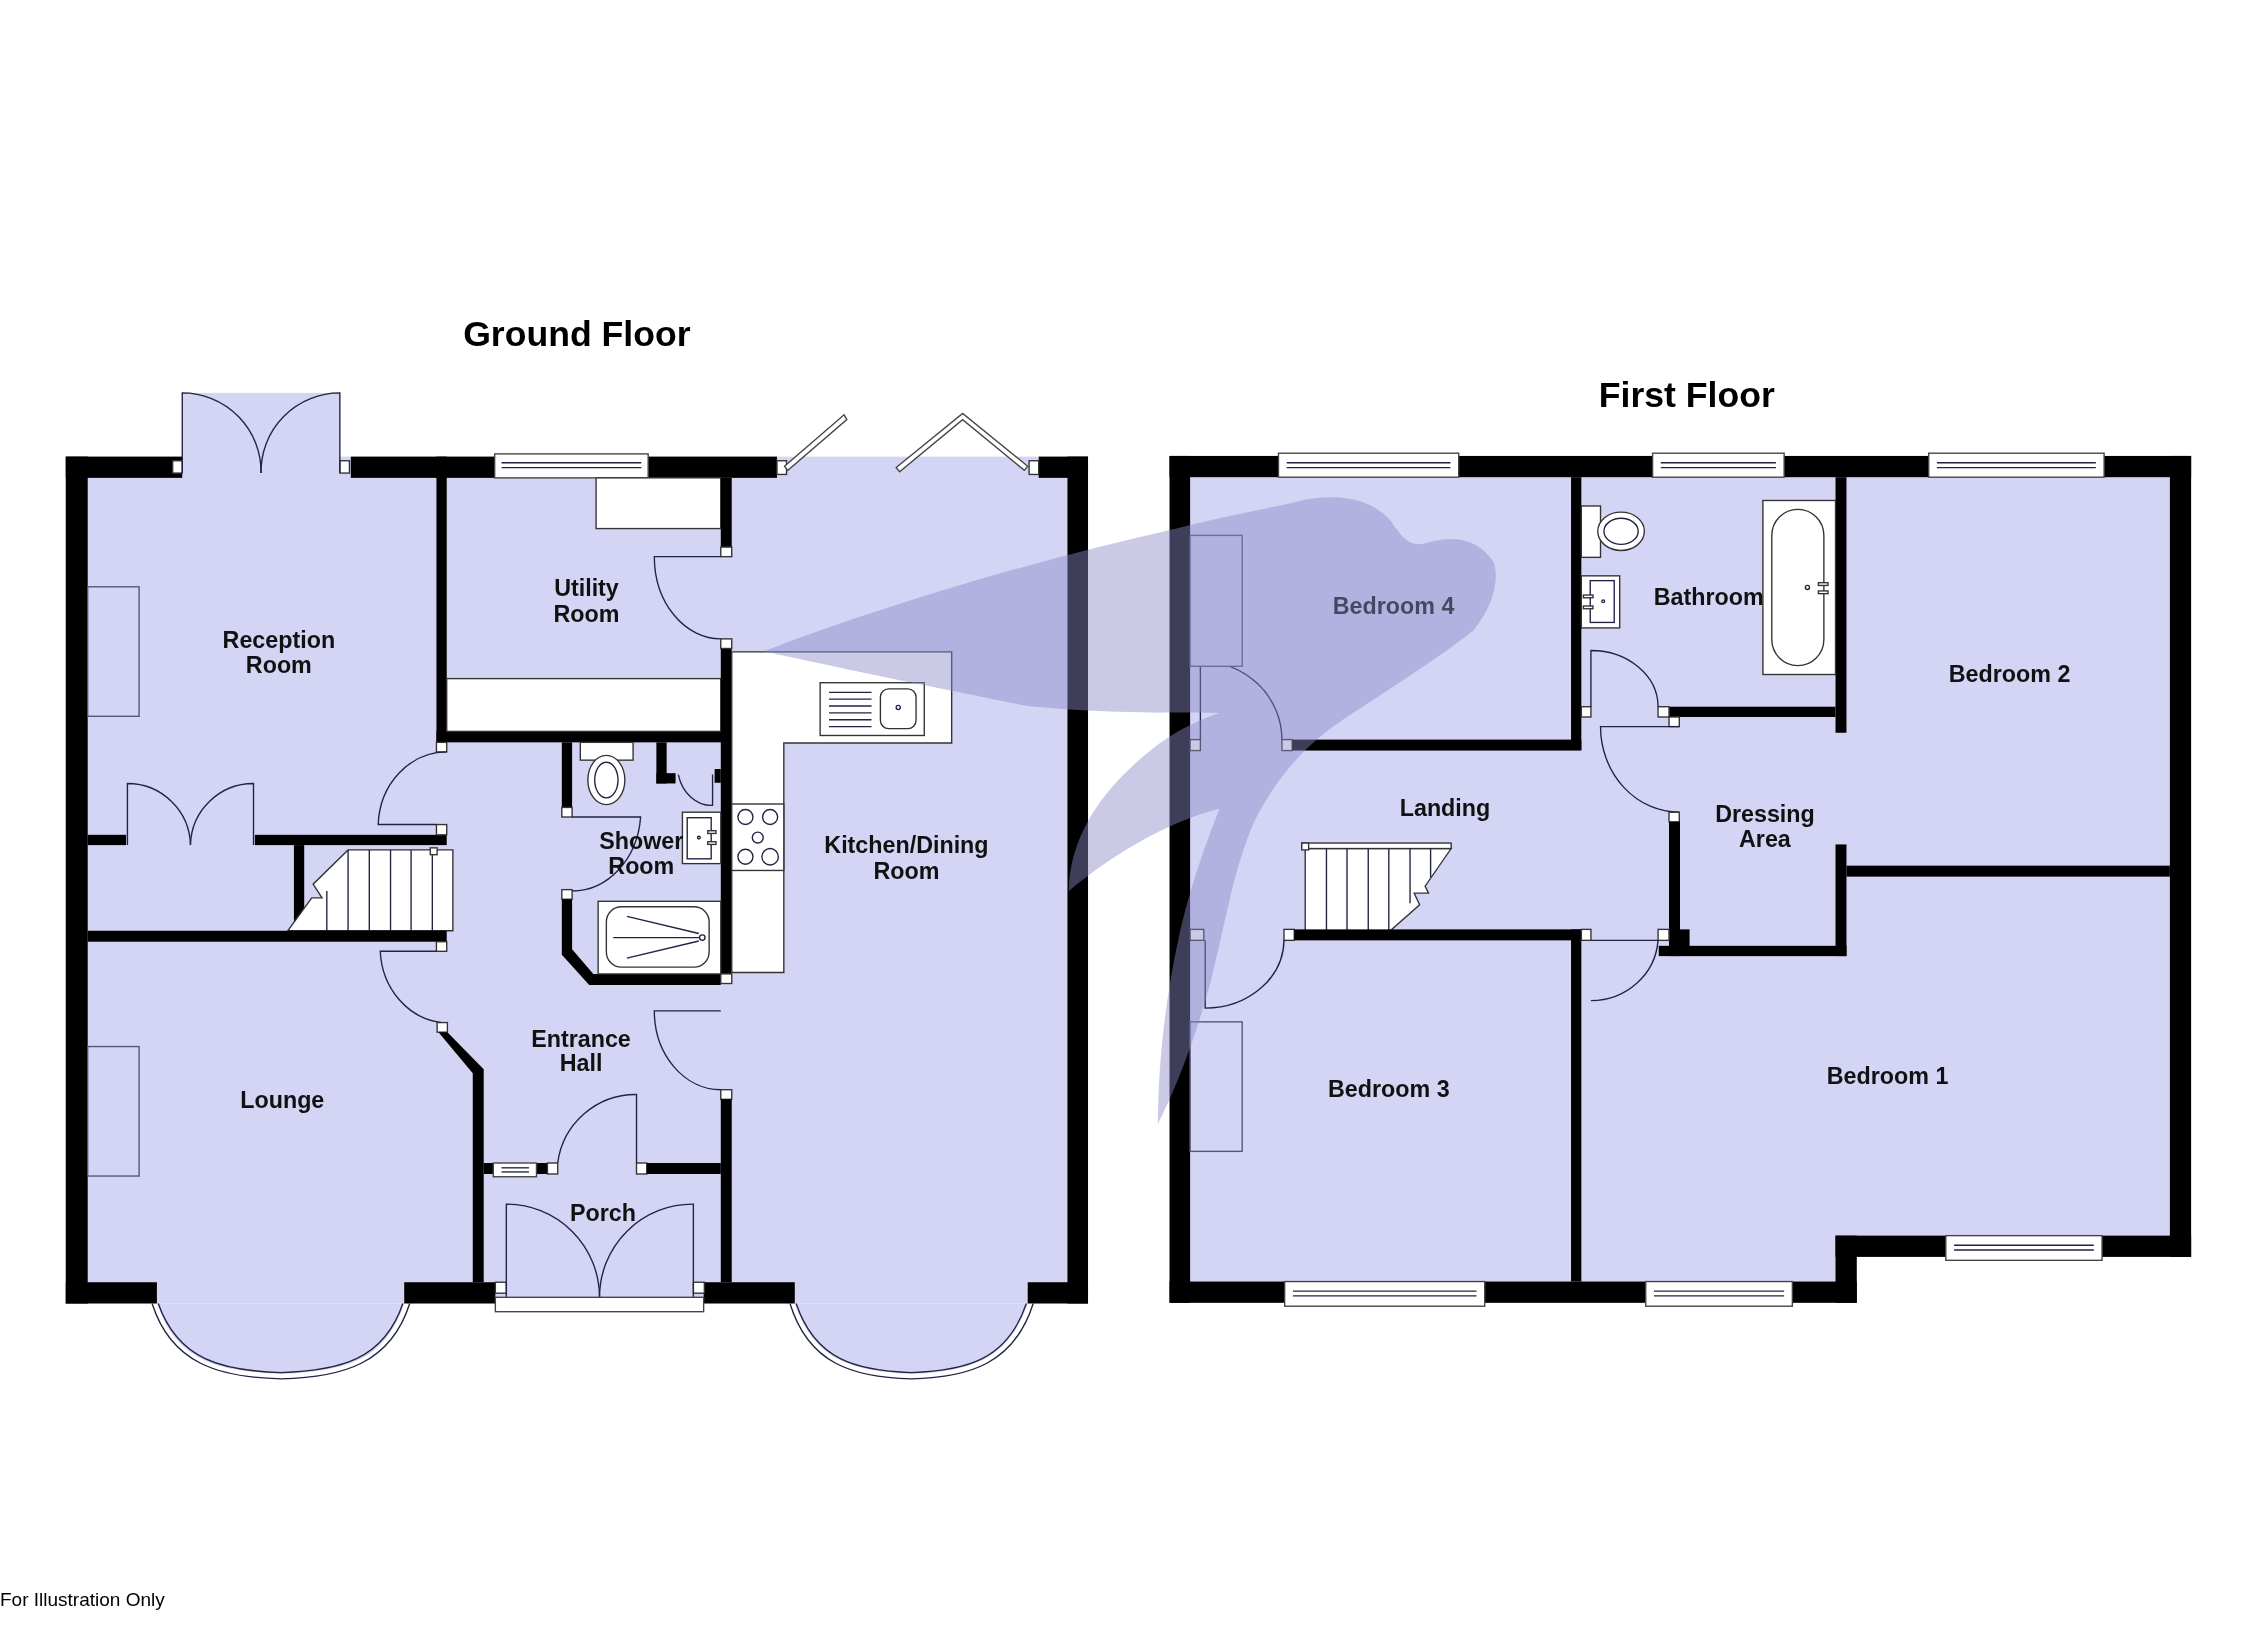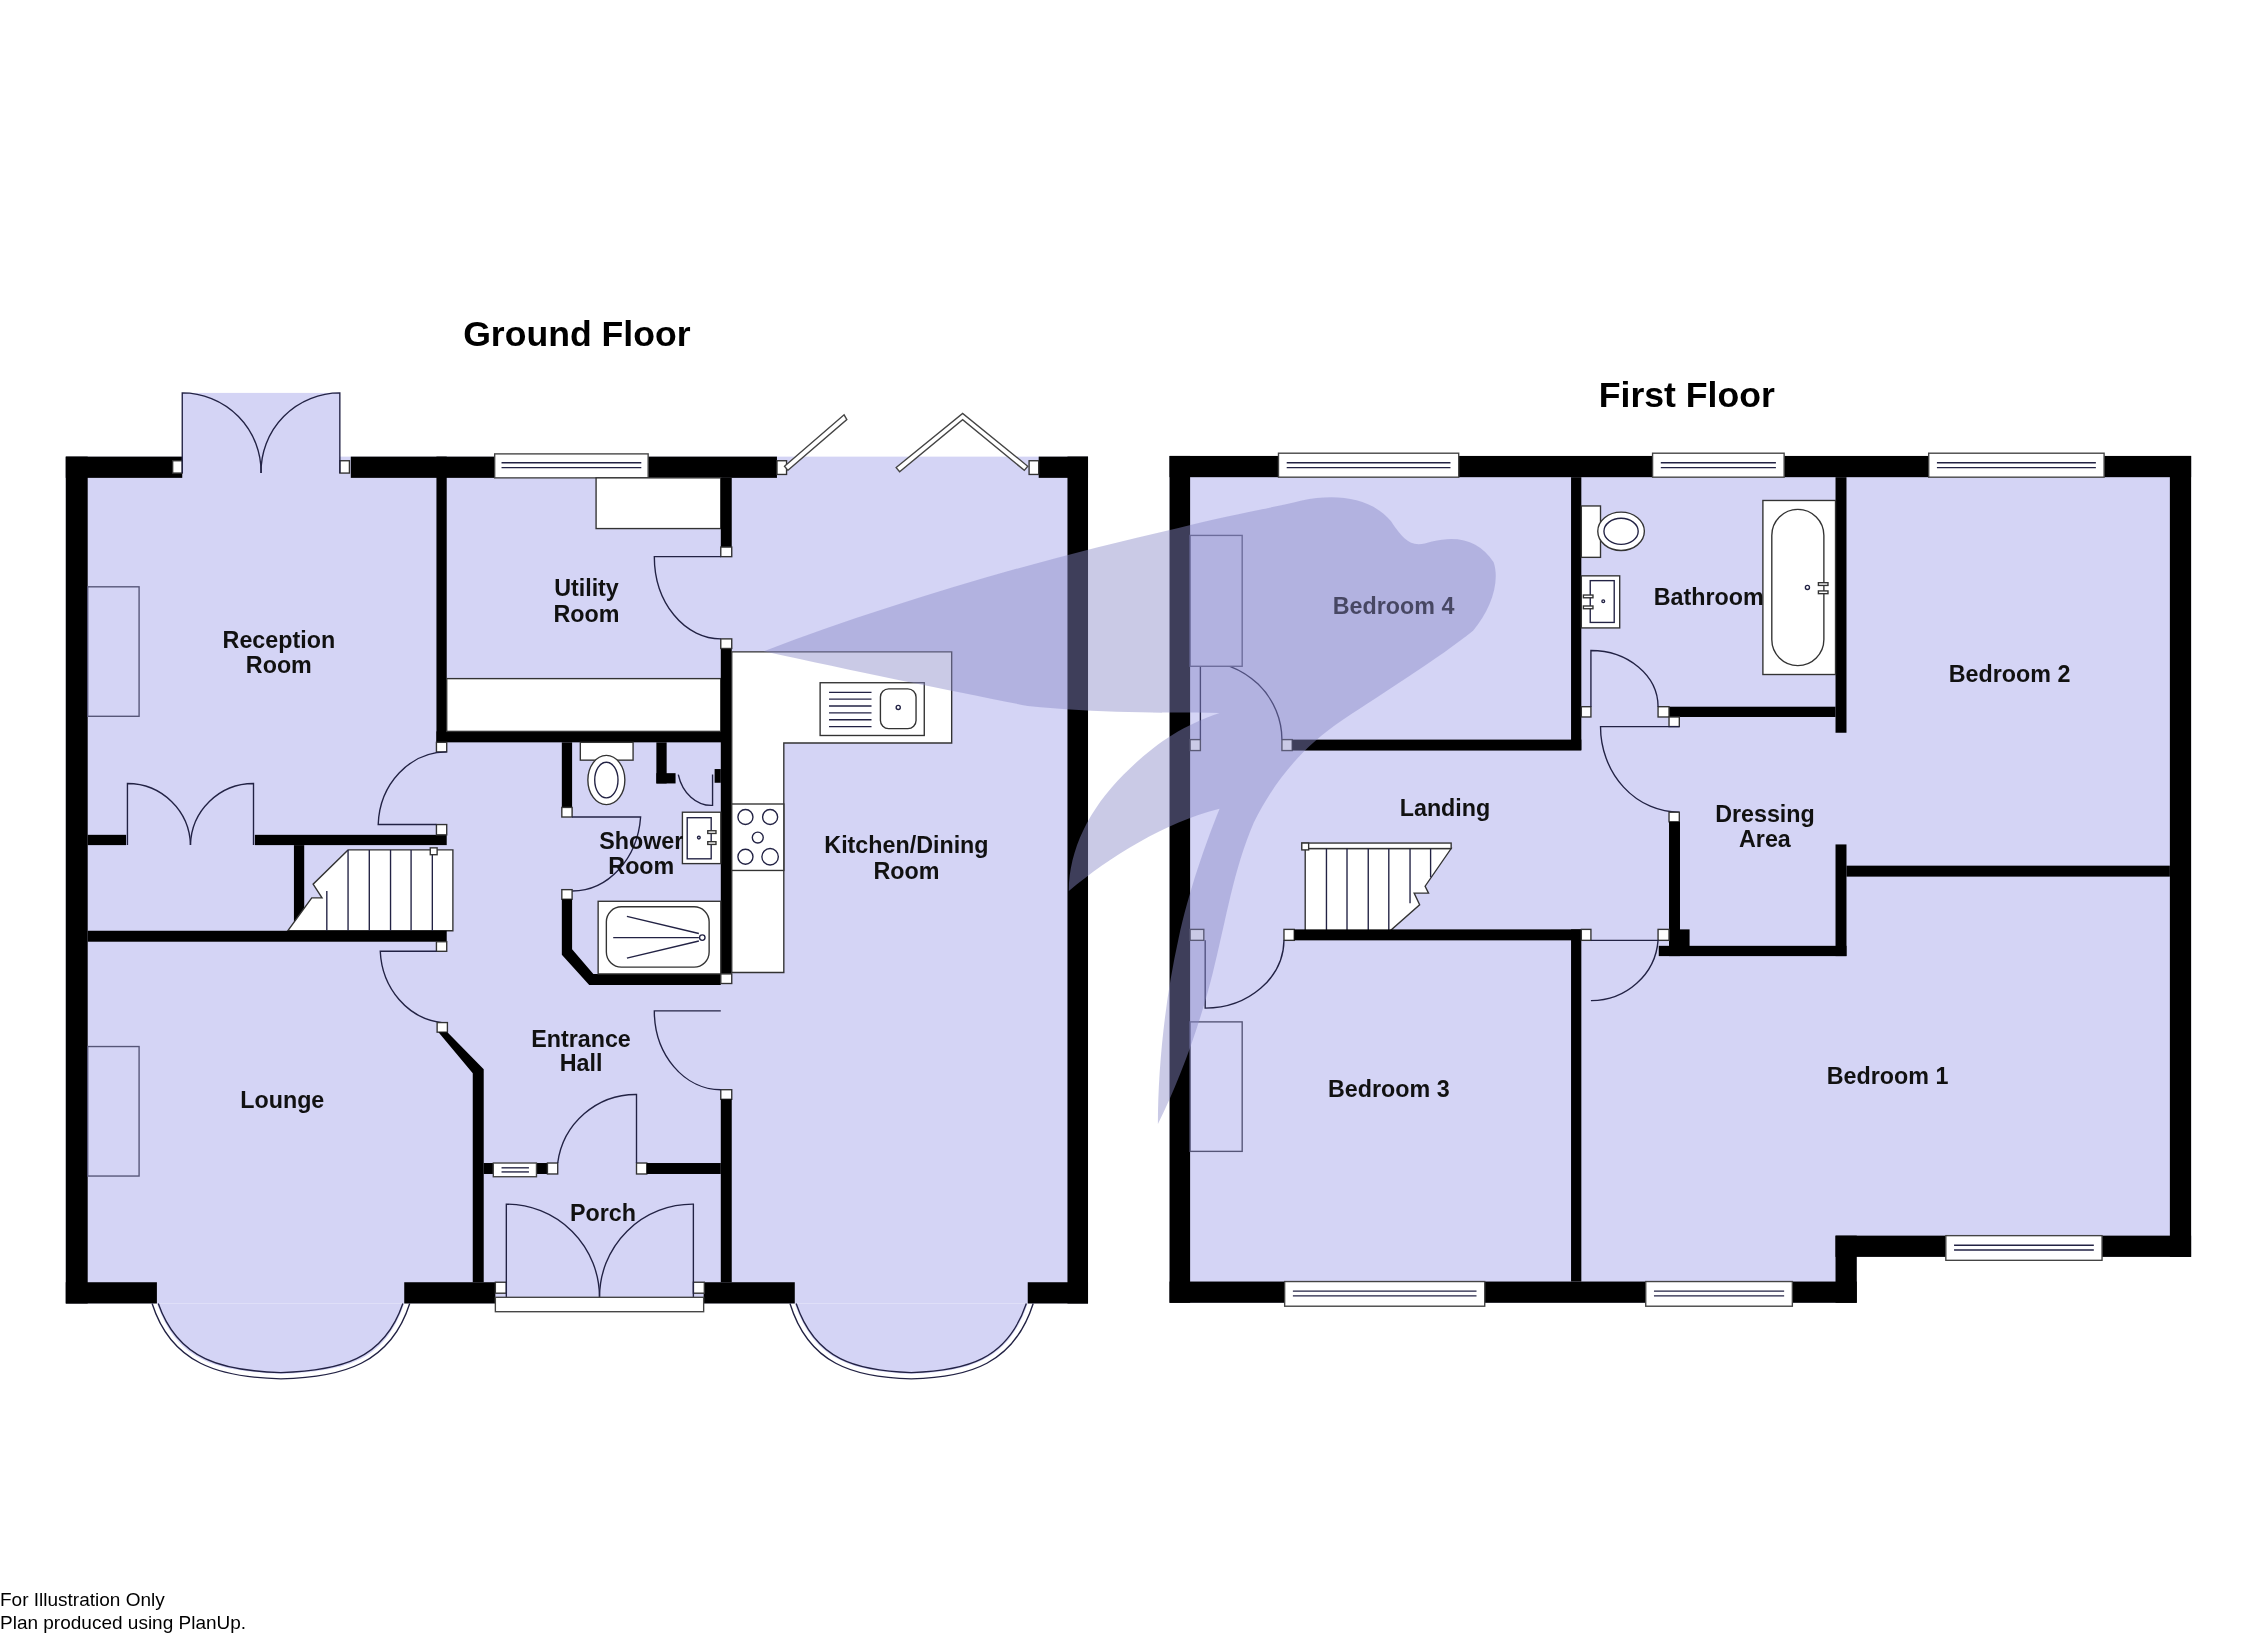--- a/index.html
+++ b/index.html
@@ -347,15 +347,14 @@
       C 1700 1200, 1620 1250, 1560 1300
       C 1560 1240, 1590 1180, 1640 1130
       C 1680 1090, 1720 1060, 1780 1040
       C 1700 1040, 1600 1040, 1500 1030
       C 1400 1010, 1250 980, 1115 950 Z"></path>
   </g>
 </svg>
 
 <div class="footer" style="top:1588px;">
   <div>For Illustration Only</div>
-  <div>Plan produced using PlanUp.</div>
 </div>
 
 
 </body></html>

